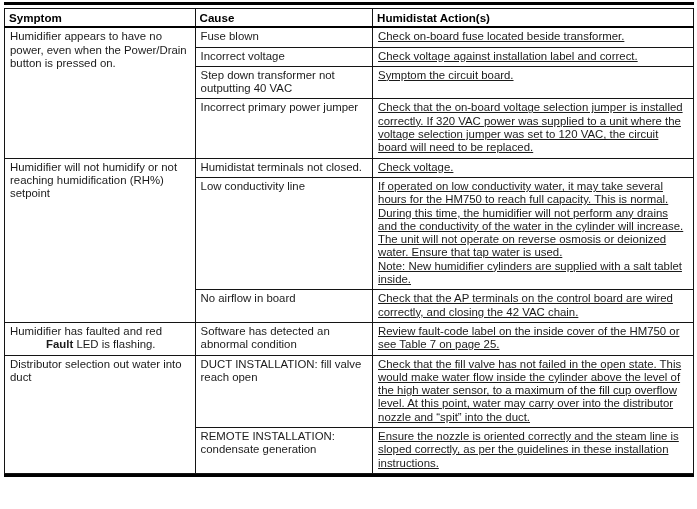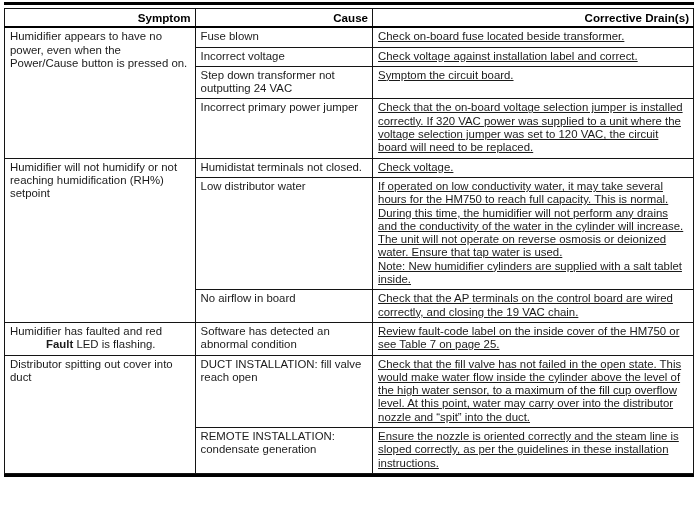--- a/index.html
+++ b/index.html
@@ -32,21 +32,21 @@
   col.c-action  { width: 320px; }
   th, td {
     border: 1px solid #141414;
     vertical-align: top;
     text-align: left;
     padding: 2px 5px 3px 5px;
     box-sizing: border-box;
     overflow: hidden;
   }
   thead th {
-    text-align: right;
+    text-align: left;
     font-weight: 700;
     color: #000;
     border-bottom: 2.5px solid #000;
     padding: 2px 4px;
     font-size: 11.6px;
   }
   td.action-cell { white-space: pre-line; text-decoration: underline; }
   .bold-inline { font-weight: 700; padding-left: 36px; }
 </style>
 </head>
@@ -56,67 +56,67 @@
   <table class="troubleshooting">
     <colgroup>
       <col class="c-symptom">
       <col class="c-cause">
       <col class="c-action">
     </colgroup>
     <thead>
       <tr>
         <th>Symptom</th>
         <th>Cause</th>
-        <th>Corrective Drain(s)</th>
+        <th>Humidistat Action(s)</th>
       </tr>
     </thead>
     <tbody>
 
       <tr>
-        <td rowspan="4" class="symptom-cell">Humidifier appears to have no power, even when the Power/Cause button is pressed on.</td>
+        <td rowspan="4" class="symptom-cell">Humidifier appears to have no power, even when the Power/Drain button is pressed on.</td>
         <td class="cause-cell">Fuse blown</td>
         <td class="action-cell">Check on-board fuse located beside transformer.</td>
       </tr>
       <tr>
         <td class="cause-cell">Incorrect voltage</td>
         <td class="action-cell">Check voltage against installation label and correct.</td>
       </tr>
       <tr>
-        <td class="cause-cell">Step down transformer not outputting 24 VAC</td>
+        <td class="cause-cell">Step down transformer not outputting 40 VAC</td>
         <td class="action-cell">Symptom the circuit board.</td>
       </tr>
       <tr>
         <td class="cause-cell">Incorrect primary power jumper</td>
         <td class="action-cell">Check that the on-board voltage selection jumper is installed correctly. If 320 VAC power was supplied to a unit where the voltage selection jumper was set to 120 VAC, the circuit board will need to be replaced.</td>
       </tr>
 
       <tr>
         <td rowspan="3" class="symptom-cell">Humidifier will not humidify or not reaching humidification (RH%) setpoint</td>
         <td class="cause-cell">Humidistat terminals not closed.</td>
         <td class="action-cell">Check voltage.</td>
       </tr>
       <tr>
-        <td class="cause-cell">Low distributor water</td>
+        <td class="cause-cell">Low conductivity line</td>
         <td class="action-cell">If operated on low conductivity water, it may take several hours for the HM750 to reach full capacity. This is normal. During this time, the humidifier will not perform any drains and the conductivity of the water in the cylinder will increase.
 The unit will not operate on reverse osmosis or deionized water. Ensure that tap water is used.
 Note: New humidifier cylinders are supplied with a salt tablet inside.</td>
       </tr>
       <tr>
         <td class="cause-cell">No airflow in board</td>
-        <td class="action-cell">Check that the AP terminals on the control board are wired correctly, and closing the 19 VAC chain.</td>
+        <td class="action-cell">Check that the AP terminals on the control board are wired correctly, and closing the 42 VAC chain.</td>
       </tr>
 
       <tr>
         <td class="symptom-cell"><span>Humidifier has faulted and red </span><span class="bold-inline">Fault</span><span> LED is flashing.</span></td>
         <td class="cause-cell">Software has detected an abnormal condition</td>
         <td class="action-cell">Review fault-code label on the inside cover of the HM750 or see Table 7 on page 25.</td>
       </tr>
 
       <tr>
-        <td rowspan="2" class="symptom-cell">Distributor spitting out cover into duct</td>
+        <td rowspan="2" class="symptom-cell">Distributor selection out water into duct</td>
         <td class="cause-cell">DUCT INSTALLATION: fill valve reach open</td>
         <td class="action-cell">Check that the fill valve has not failed in the open state. This would make water flow inside the cylinder above the level of the high water sensor, to a maximum of the fill cup overflow level. At this point, water may carry over into the distributor nozzle and “spit” into the duct.</td>
       </tr>
       <tr>
         <td class="cause-cell">REMOTE INSTALLATION: condensate generation</td>
         <td class="action-cell">Ensure the nozzle is oriented correctly and the steam line is sloped correctly, as per the guidelines in these installation instructions.</td>
       </tr>
     </tbody>
   </table>
 </div>

